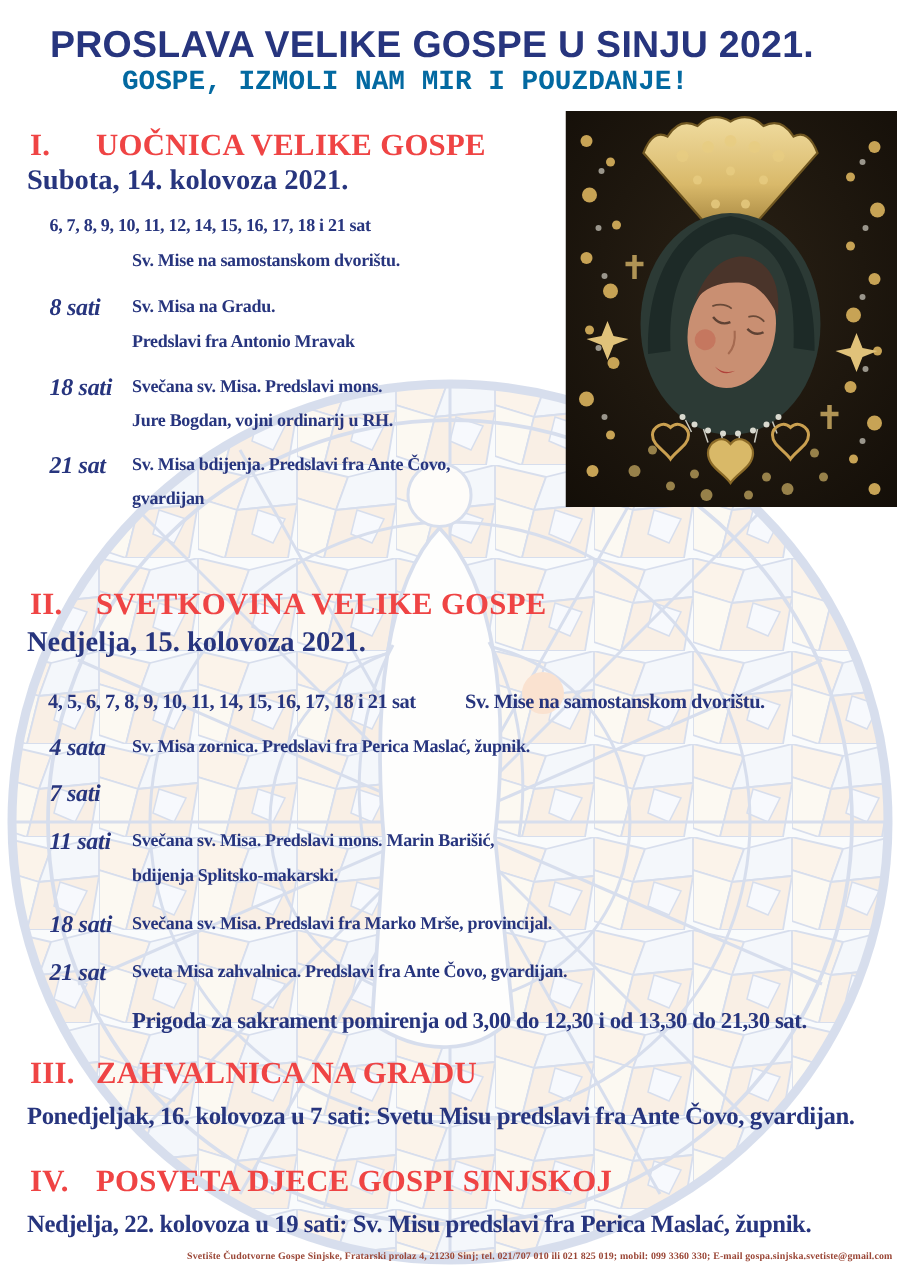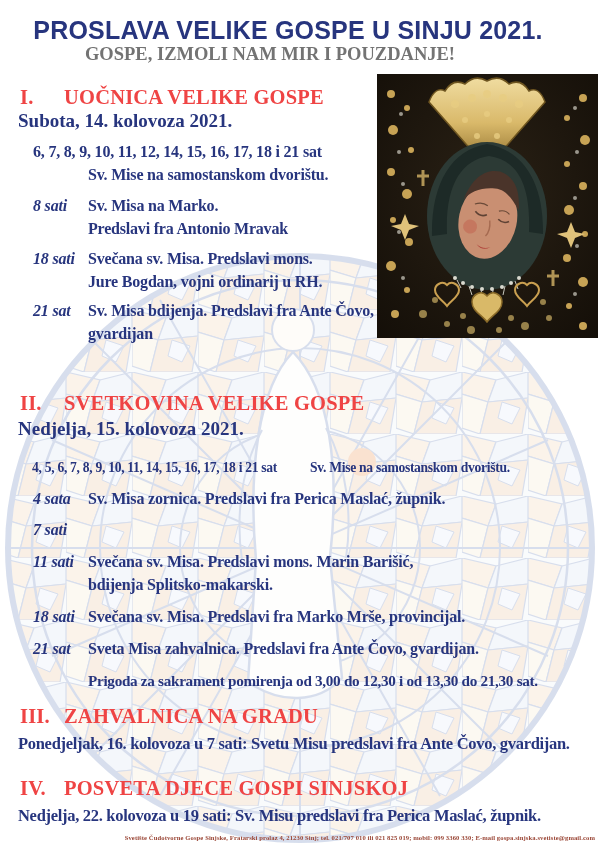--- a/index.html
+++ b/index.html
@@ -8,27 +8,27 @@
   
   .bg{position:absolute;left:0;top:0;width:600px;height:847px;z-index:0;}
   
   .photo{position:absolute;left:377px;top:74px;width:221px;height:264px;z-index:2;}
   
   .txt{position:absolute;z-index:3;white-space:nowrap;}
   .title{left:0;top:16px;width:576px;text-align:center;
          font-family:"Liberation Sans","DejaVu Sans",sans-serif;
          font-weight:bold;font-size:25px;letter-spacing:0.2px;color:#27357e;}
   .subtitle{left:0;top:44px;width:540px;text-align:center;
-            font-family:Liberation Serif, serif;
-            font-weight:bold;font-size:18.5px;color:#737373;}
+            font-family:Liberation Mono, monospace;
+            font-weight:bold;font-size:18.5px;color:#0369a1;}
   .sec-head{left:20px;font-size:20.5px;color:#ef4444;letter-spacing:0.2px;}
   .sec-head .numeral{display:inline-block;min-width:44px;}
   .sec-date{left:18px;font-size:19px;color:#27357e;}
   .t{font-size:16px;color:#27357e;letter-spacing:-0.2px;font-style:italic;}
-  .d{font-size:16px;color:#27357e;letter-spacing:-0.2px;text-align:right;}
+  .d{font-size:12px;color:#27357e;letter-spacing:-0.2px;text-align:right;}
   .note{font-size:15.2px;color:#27357e;letter-spacing:-0.3px;}
   .masses{font-size:13.6px;color:#27357e;letter-spacing:-0.3px;}
   .sec-text{left:18px;font-size:16.5px;color:#27357e;letter-spacing:-0.3px;}
   .footer{left:0;top:834px;width:595px;text-align:right;
           font-size:6.6px;font-weight:bold;color:#9a4636;letter-spacing:0.1px;}
 </style>
 </head>
 <body>
 
 <div class="page">
@@ -182,21 +182,21 @@
 
   <div class="txt sec-head" style="top:86px">
     <span class="numeral">I.</span><span>UOČNICA VELIKE GOSPE</span>
   </div>
   <div class="txt sec-date" style="top:110px">Subota, 14. kolovoza 2021.</div>
 
   <div class="txt d" style="left:33px;top:143px">6, 7, 8, 9, 10, 11, 12, 14, 15, 16, 17, 18 i 21 sat</div>
   <div class="txt d" style="left:88px;top:166px">Sv. Mise na samostanskom dvorištu.</div>
 
   <div class="txt t" style="left:33px;top:197px">8 sati</div>
-  <div class="txt d" style="left:88px;top:197px">Sv. Misa na Marko.</div>
+  <div class="txt d" style="left:88px;top:197px">Sv. Misa na Gradu.</div>
   <div class="txt d" style="left:88px;top:220px">Predslavi fra Antonio Mravak</div>
 
   <div class="txt t" style="left:33px;top:250px">18 sati</div>
   <div class="txt d" style="left:88px;top:250px">Svečana sv. Misa. Predslavi mons.</div>
   <div class="txt d" style="left:88px;top:273px">Jure Bogdan, vojni ordinarij u RH.</div>
 
   <div class="txt t" style="left:33px;top:302px">21 sat</div>
   <div class="txt d" style="left:88px;top:302px">Sv. Misa bdijenja. Predslavi fra Ante Čovo,</div>
   <div class="txt d" style="left:88px;top:325px">gvardijan</div>
 

